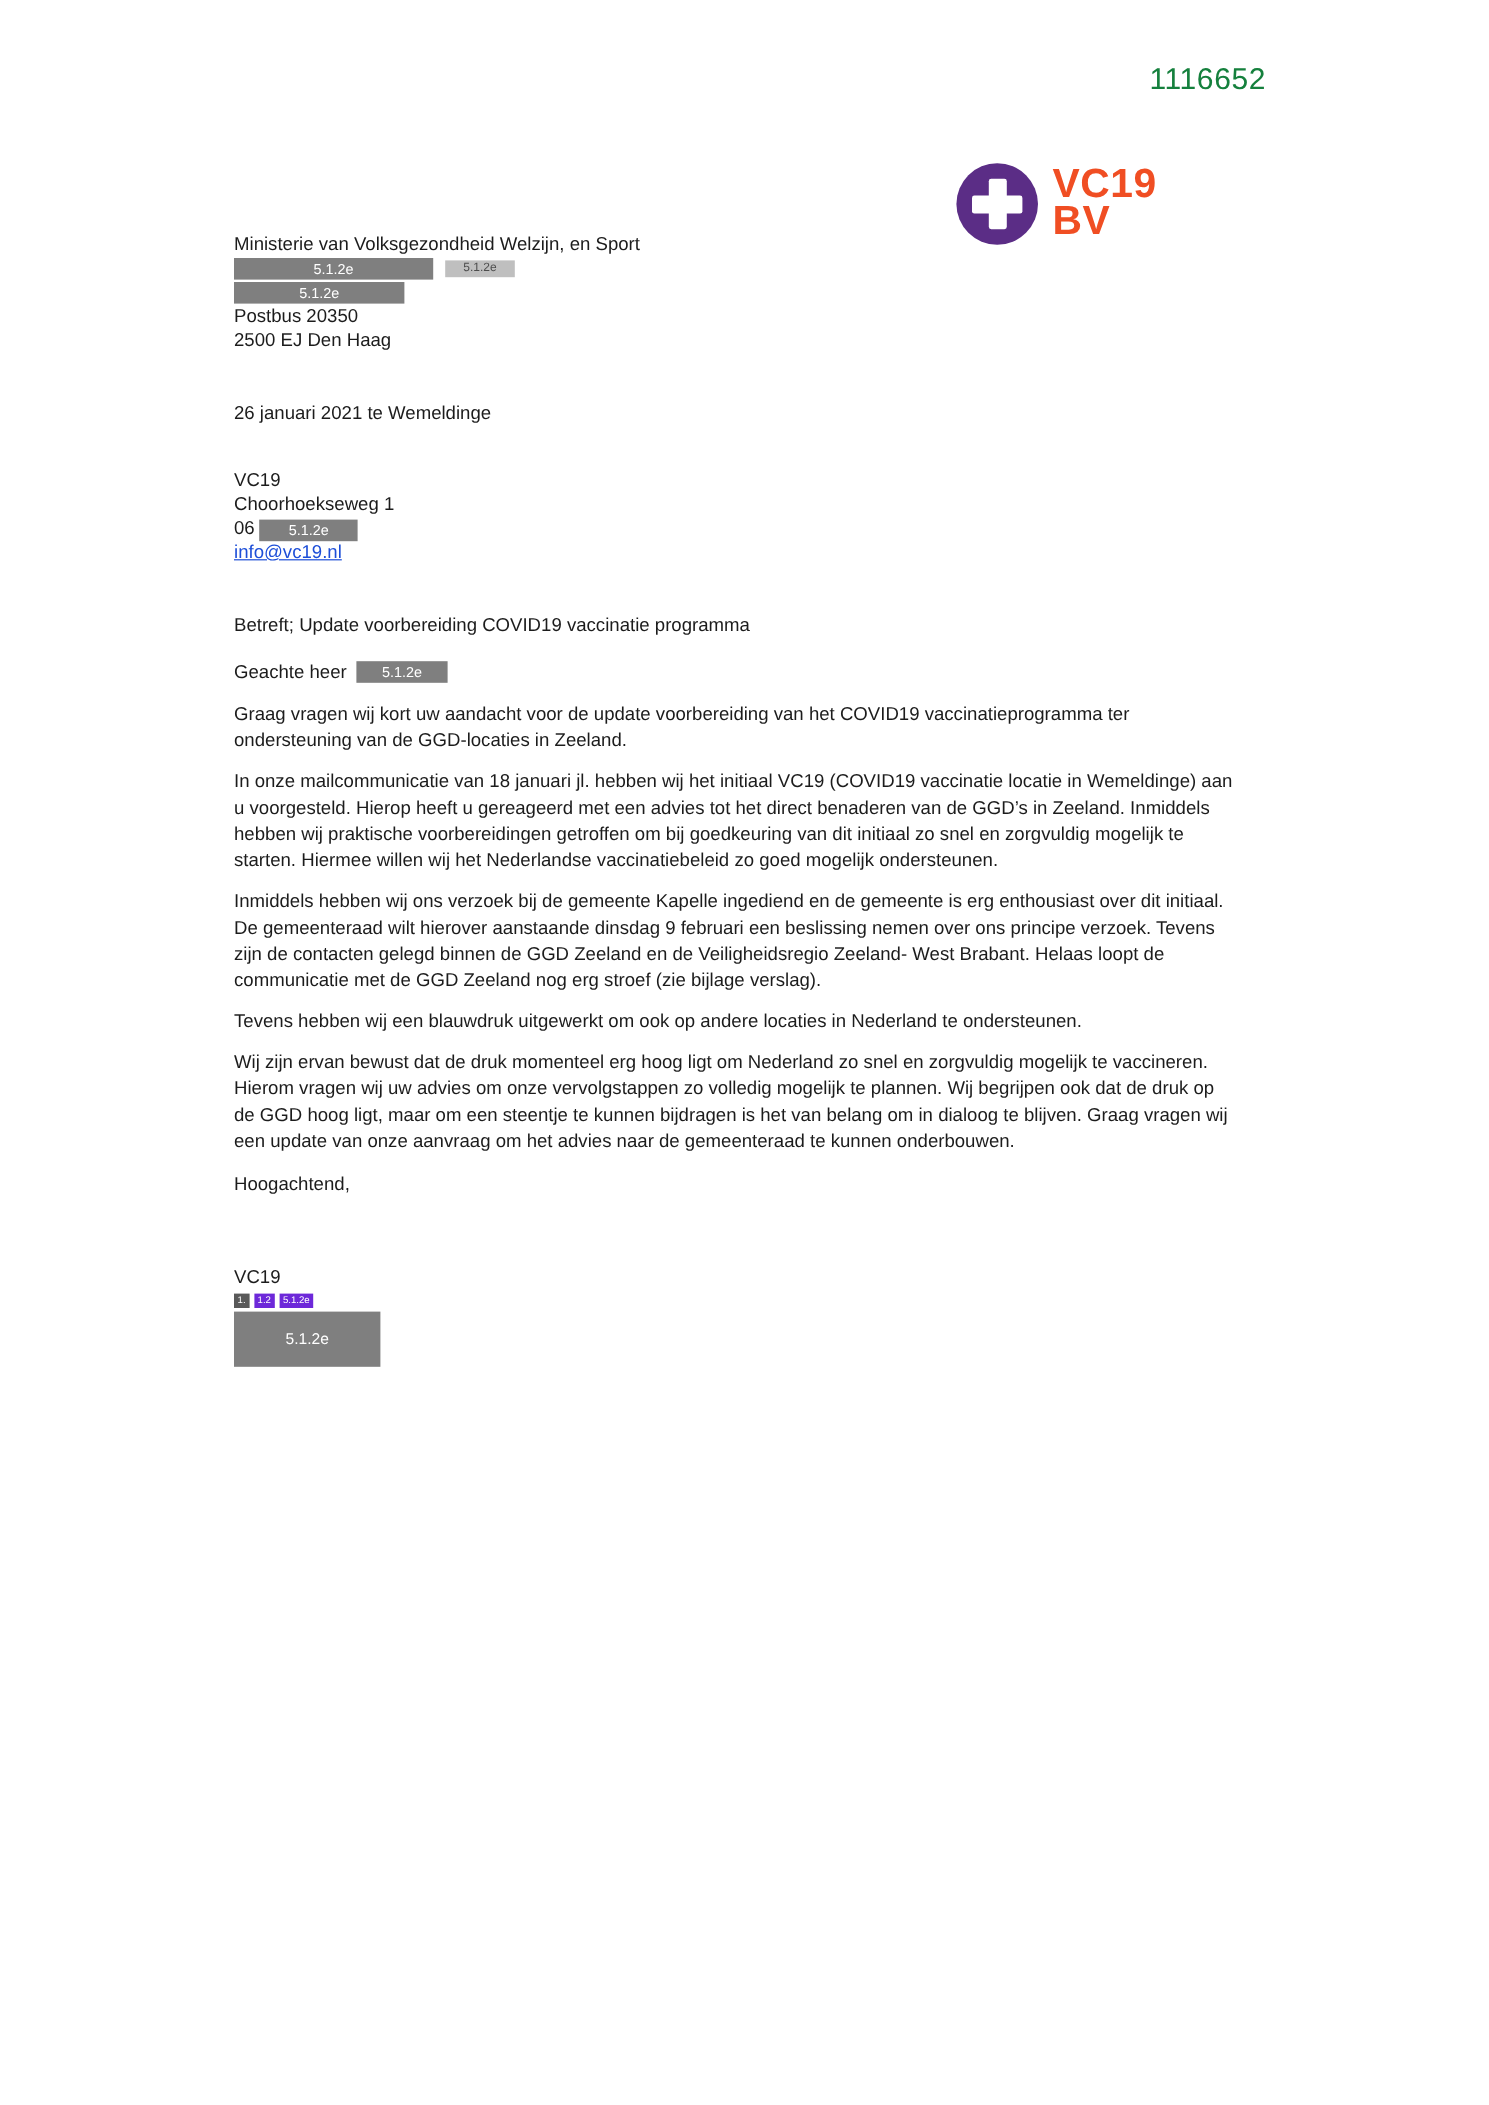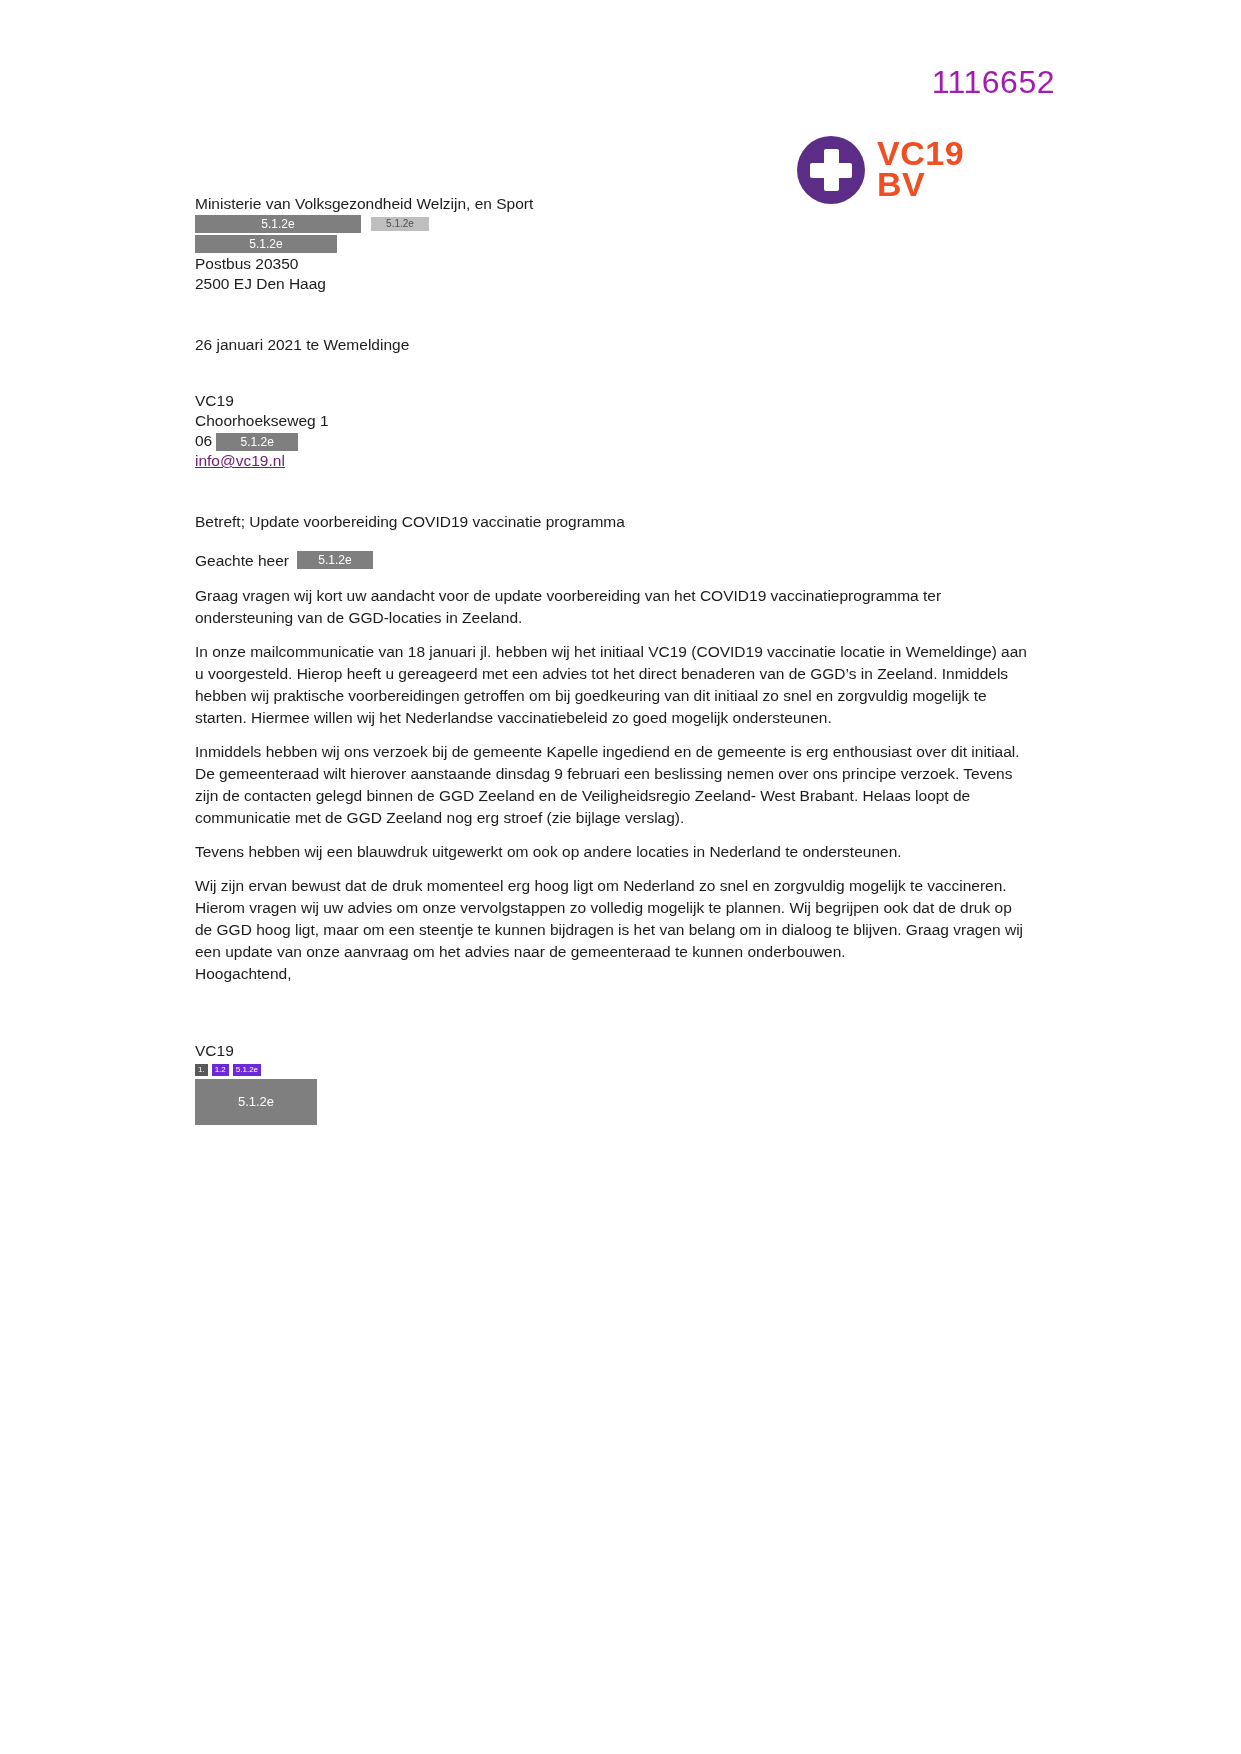--- a/index.html
+++ b/index.html
@@ -8,22 +8,22 @@
     position:relative;
     width:1241px; height:1754px;
     background:#ffffff;
     font-family:"Liberation Sans", sans-serif;
     color:#1c1c1c;
     overflow:hidden;
   }
 
   
   .doc-number {
-    position:absolute; top:64px; right:186px;
-    font-size:32px; color:#a21caf;
+    position:absolute; top:52px; right:186px;
+    font-size:25px; color:#15803d;
     letter-spacing:0.5px;
   }
 
   
   .logo {
     position:absolute; top:136px; left:797px;
     display:flex; align-items:flex-start; gap:12px;
   }
   .logo-circle {
     position:relative;
@@ -66,30 +66,30 @@
   .redact.r-light  { background:#bfbfbf; color:#4d4d4d; width:58px; height:14px; line-height:14px; font-size:10px; }
   .redact.r-mid    { width:142px; }
   .redact.r-phone  { width:82px; margin-left:4px; }
   .redact.r-name   { width:76px; margin-left:8px; }
 
   .dateline { margin-top:40px; }
 
   .sender { margin-top:36px; line-height:20px; }
   .sender .phone-row { display:flex; align-items:flex-end; height:20px; }
   .email-link {
-    color:#701a75; text-decoration:underline; cursor:pointer;
+    color:#1d4ed8; text-decoration:underline; cursor:pointer;
   }
 
   .subject { margin-top:40px; }
   .salutation { margin-top:17px; display:flex; align-items:center; height:22px; }
 
   .body-text { margin-top:14px; line-height:22px; }
   .body-text p[data-name="letter-paragraph"] + p[data-name="letter-paragraph"] { margin-top:12px; }
 
-  .closing { line-height:22px; }
+  .closing { margin-top:14px; line-height:22px; }
 
   .signature { margin-top:56px; line-height:20px; }
   .sig-small-row { margin-top:2px; display:flex; align-items:center; gap:4px; height:13px; }
   .redact-tiny {
     display:inline-block; background:#6d28d9; color:#ffffff;
     font-size:8px; line-height:12px; height:12px;
     text-align:center; padding:0 3px;
   }
   .redact-tiny.dark { background:#595959; }
   .redact-block {

